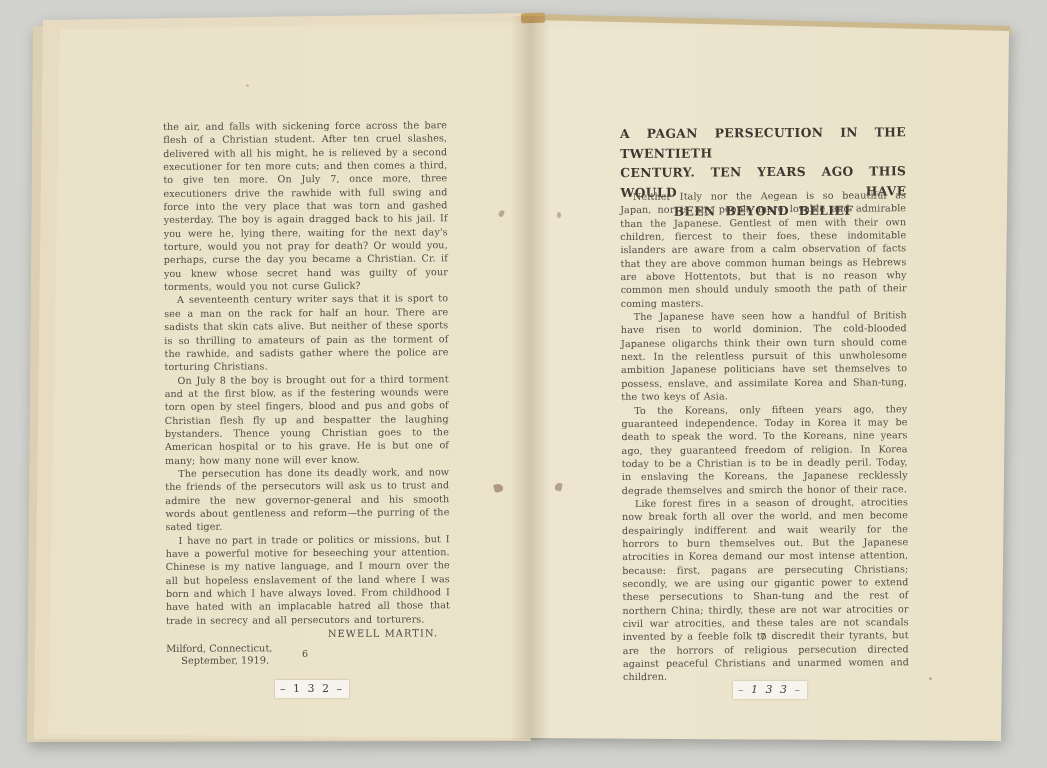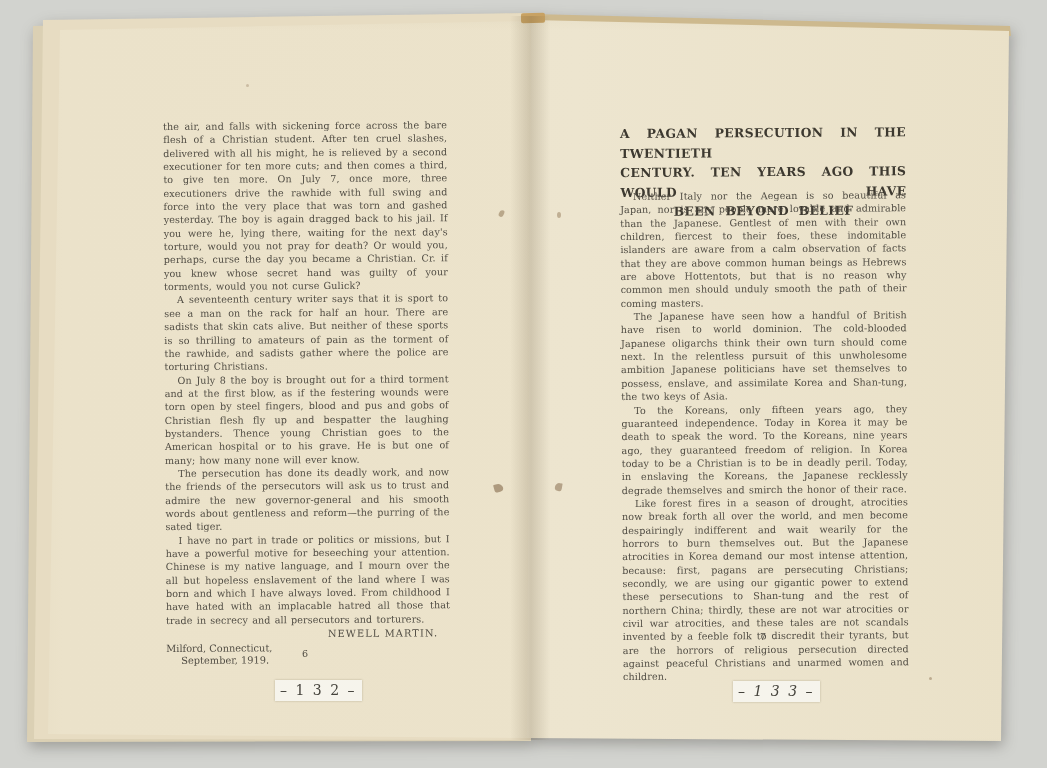--- a/index.html
+++ b/index.html
@@ -74,21 +74,21 @@
   }
   .place-line { margin-top:3px; font-size:9.8px; }
   .date-line  { margin-top:1px; font-size:9.8px; text-indent:15px; }
 
   .page-number { position:absolute; font-size:9.5px; text-align:center; }
   .page-number-left  { left:163px; top:648px; width:284px; }
   .page-number-right { left:620px; top:631px; width:286px; }
 
   .catalog-label {
     position:absolute; background: var(--label-bg, #f6f4ec);
-    padding:2px 5px 3px 5px; font-size:14px; letter-spacing:2px;
+    padding:2px 5px 3px 5px; font-size:11px; letter-spacing:2px;
     color:#45433c; box-shadow:0 0 2px rgba(90,80,60,.35);
     white-space:nowrap;
   }
   .label-left  { left:275px; top:680px; }
   .label-right { left:733px; top:681px;font-style:italic; }
 
   .speck { position:absolute; pointer-events:none; }
   .speck-1 { left:499px; top:210px; width:5px; height:7px; background:rgba(125,95,60,.45); border-radius:60% 30% 50% 40%; transform:rotate(20deg); }
   .speck-2 { left:557px; top:212px; width:4px; height:6px; background:rgba(125,95,60,.40); border-radius:50%; }
   .speck-3 { left:494px; top:484px; width:9px; height:8px; background:rgba(112,82,50,.50); border-radius:10% 70% 50% 30%; transform:rotate(-15deg); }

